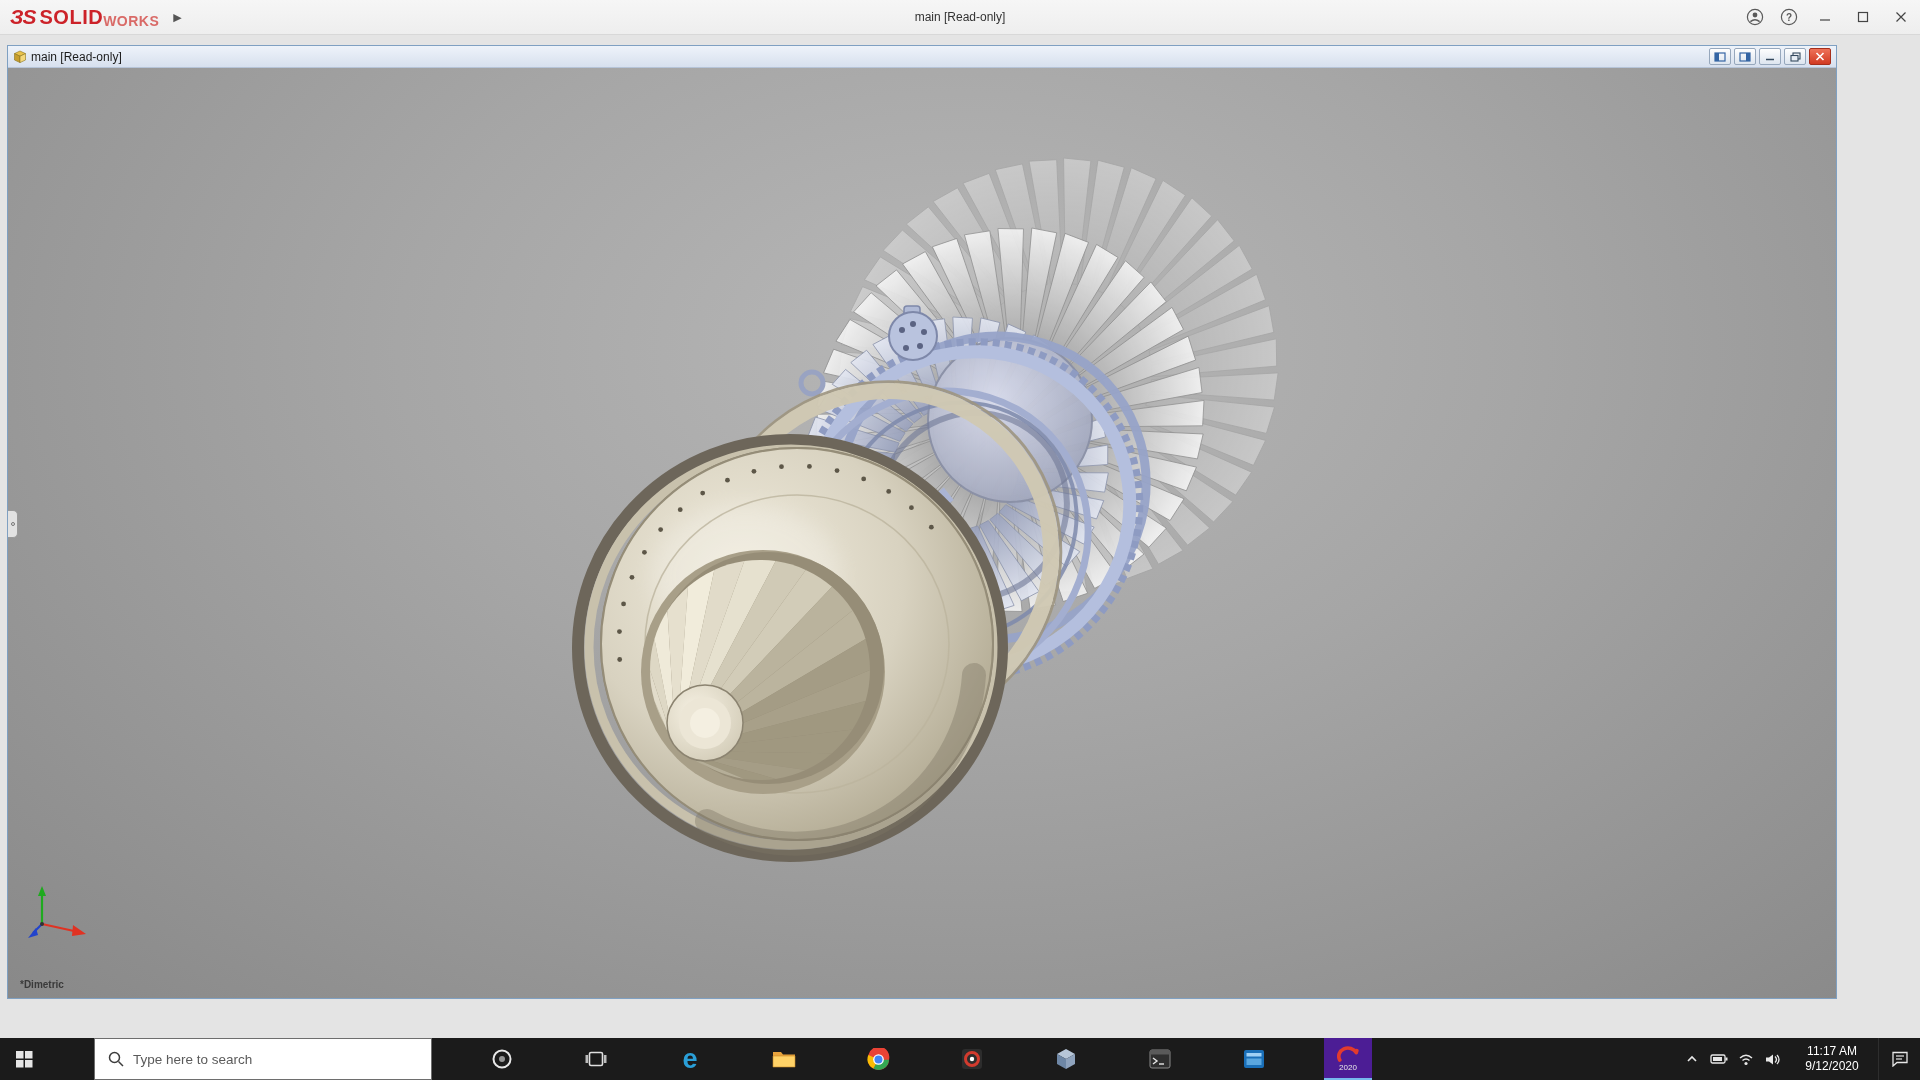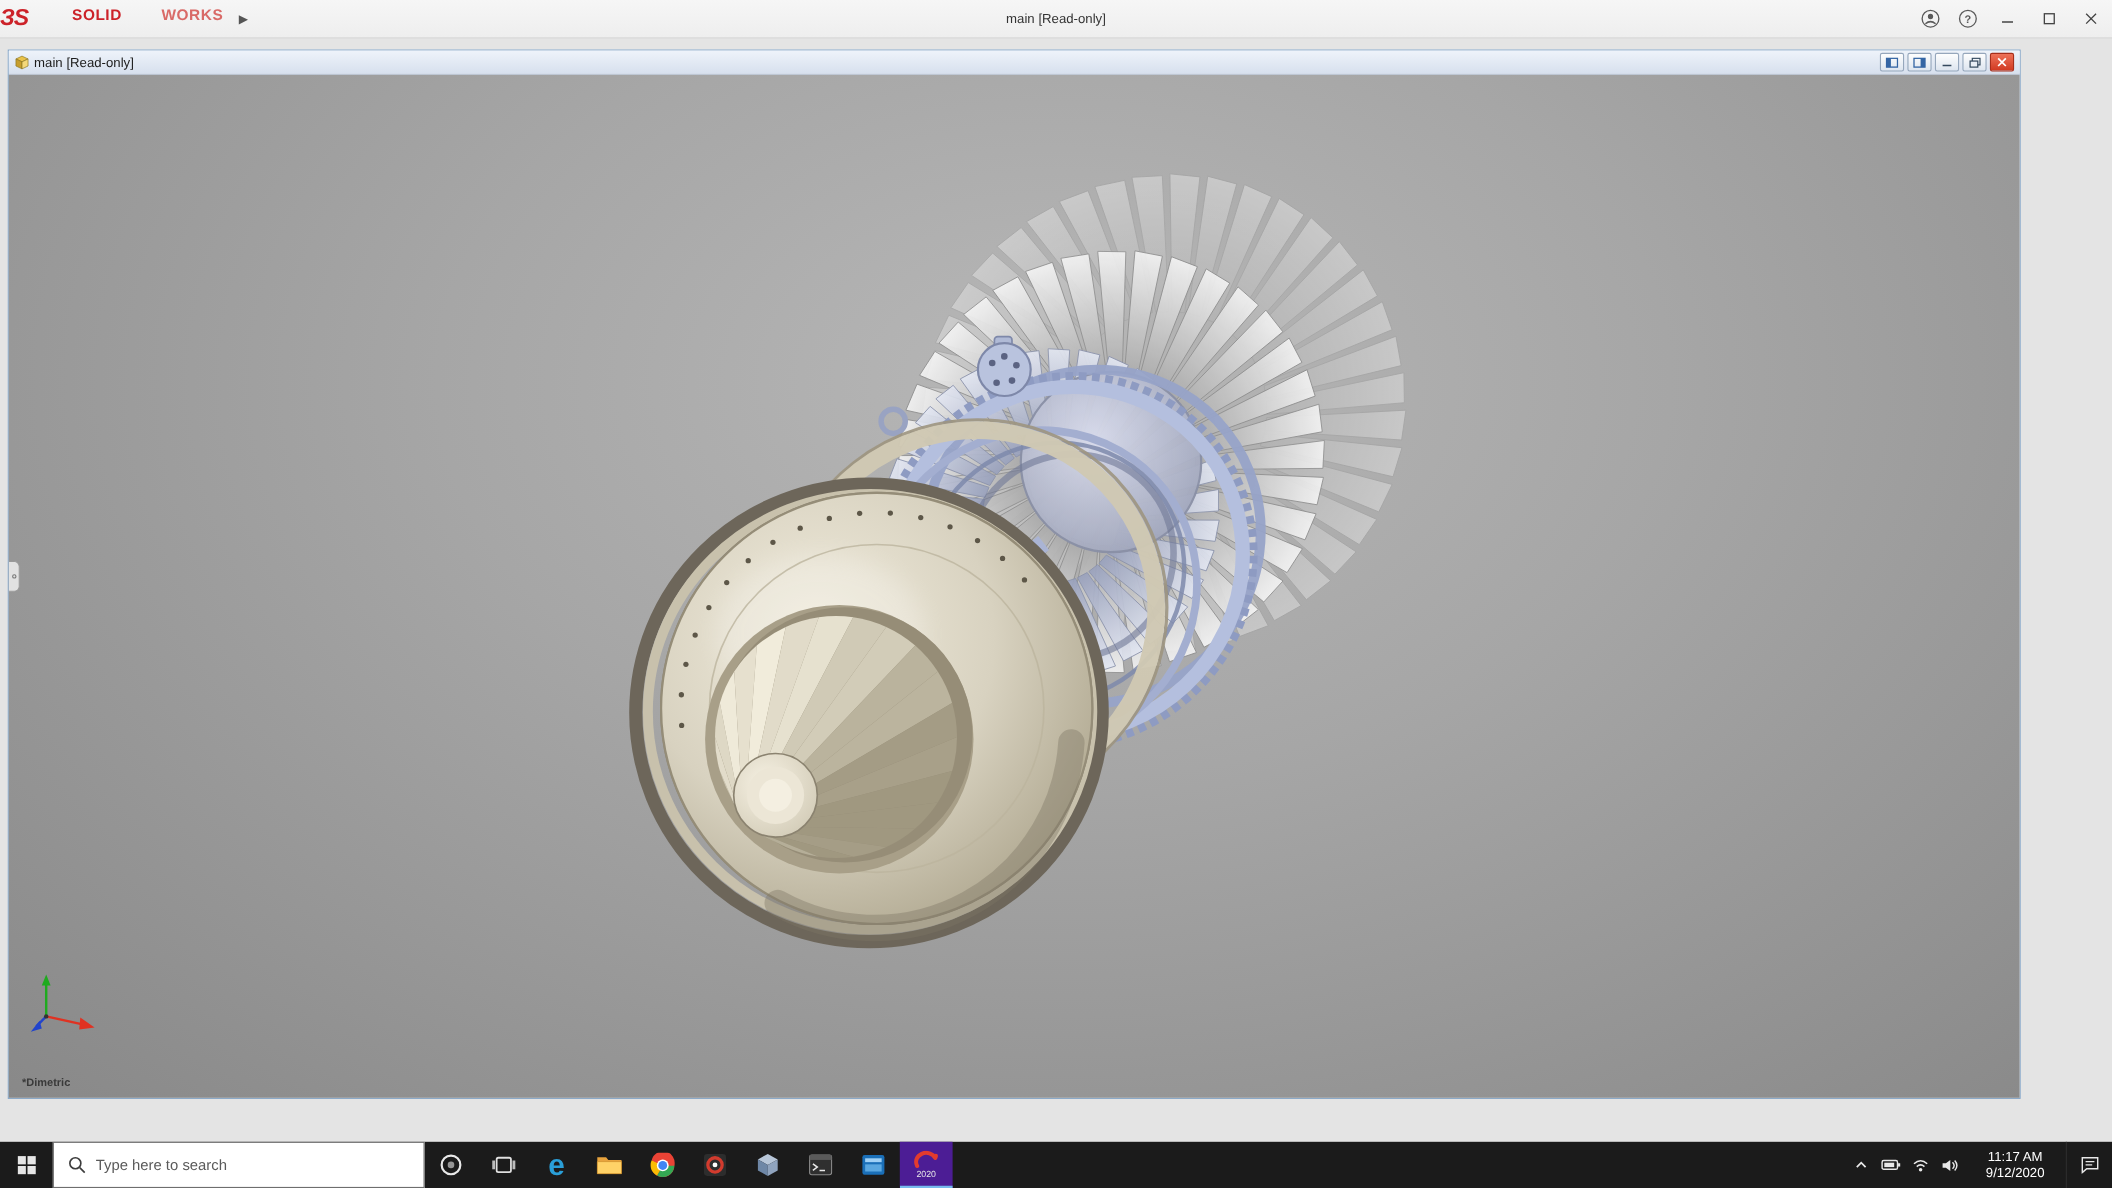--- a/index.html
+++ b/index.html
@@ -3,23 +3,23 @@
 <meta charset="utf-8">
 <style>
   * { margin:0; padding:0; box-sizing:border-box; }
   html,body { width:1920px; height:1080px; overflow:hidden;
     font-family:"Liberation Sans", sans-serif; background:#e4e4e4; position:relative; }
 
   
   .app-titlebar { position:absolute; top:0; left:0; right:0; height:35px;
     background:linear-gradient(#f6f6f6,#eeeeee); border-bottom:1px solid #d8d8d8;
     display:flex; align-items:center; z-index:5; }
-  .sw-logo { display:flex; align-items:flex-start; user-select:none;gap:36px; }
+  .sw-logo { display:flex; align-items:flex-end; margin-left:10px; user-select:none; }
   .logo-mark { color:#cc2229; font-weight:bold; font-style:italic; font-size:21px; letter-spacing:-1px; }
-  .logo-solid { color:#cc2229; font-weight:bold; font-size:14px; margin-left:4px; letter-spacing:.5px; }
+  .logo-solid { color:#cc2229; font-weight:bold; font-size:20px; margin-left:4px; letter-spacing:.5px; }
   .logo-works { color:#d96a67; font-weight:700; font-size:14px; letter-spacing:.5px; }
   .menu-arrow { margin-left:14px; color:#555; font-size:11px; cursor:pointer; }
   .app-title { position:absolute; left:50%; transform:translateX(-50%); font-size:12px; color:#333; }
   .titlebar-right { margin-left:auto; display:flex; align-items:center; height:100%; }
   .tb-round { width:34px; height:100%; display:flex; align-items:center; justify-content:center; color:#555; }
   .win-btn { width:38px; height:100%; display:flex; align-items:center; justify-content:center; }
 
   
   .doc-window { position:absolute; left:7px; top:45px; width:1830px; height:954px;
     border:1px solid #7fa0c2; background:#fff; }
@@ -39,21 +39,21 @@
   .triad { position:absolute; left:18px; bottom:52px; }
   .view-label { position:absolute; left:12px; bottom:8px; font-size:10px; font-weight:700; color:#3a3a3a; }
 
   .panel-tab { position:absolute; left:0; top:442px; width:10px; height:28px;
     background:#e2e2e2; border:1px solid #9a9a9a; border-left:none; border-radius:0 5px 5px 0;
     display:flex; align-items:center; justify-content:center; }
   .panel-tab i { width:4px; height:4px; border:1px solid #777; border-radius:50%; display:block; }
 
   
   .taskbar { position:absolute; left:0; bottom:0; width:1920px; height:42px;
-    background:#1b1b1b; display:flex; align-items:stretch; z-index:10; }
+    background:#1b1b1b; display:flex; align-items:stretch; z-index:10;gap:46px; }
   .task-btn { width:48px; display:flex; flex-direction:column; align-items:center; justify-content:center; cursor:pointer; }
   .task-btn.active { background:#4c1d95; box-shadow:inset 0 -2px 0 #76b9ed; }
   .task-btn .badge { font-size:8px; color:#e8e8e8; line-height:8px; margin-top:1px; }
   .search-box { width:338px; background:#ffffff; border:1px solid #6e6e6e; display:flex; align-items:center; }
   .search-box input { border:none; outline:none; flex:1; font-size:13.5px; color:#222;
     font-family:"Liberation Sans",sans-serif; background:transparent; }
   .search-box input::placeholder { color:#5a5a5a; }
   .search-glyph { margin:0 9px 0 13px; display:flex; }
   .edge-e { font-size:27px; font-weight:bold; color:#2a9fd8; line-height:27px; }
   .tray { margin-left:auto; display:flex; align-items:stretch; }

